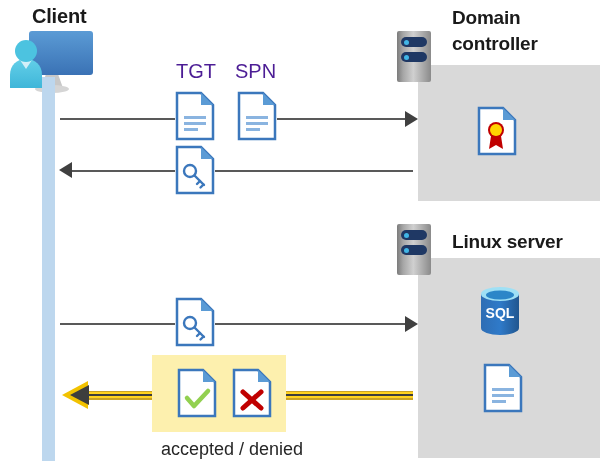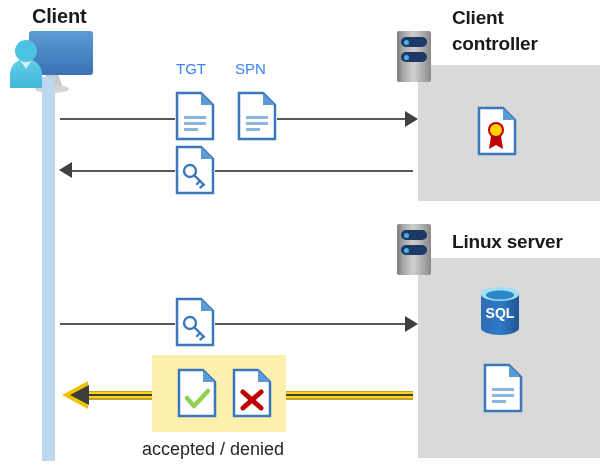--- a/index.html
+++ b/index.html
@@ -42,33 +42,33 @@
   
   #tgt-doc{left:175px;top:88px;}
   #spn-doc{left:237px;top:88px;}
   #ticket-doc{left:175px;top:142px;}
   #req-doc{left:175px;top:294px;}
   #ok-doc{left:177px;top:365px;}
   #no-doc{left:232px;top:365px;}
   #cert-doc{left:477px;top:103px;}
   #keytab-doc{left:483px;top:360px;}
 
-  .doclabel{font-size:15px;color:#3b82f6;}
+  .doclabel{font-size:20px;color:#4c1d95;}
   #tgt-label{left:176px;top:57px;}
   #spn-label{left:235px;top:57px;}
 
   
   #sql-icon{left:473px;top:281px;width:54px;height:54px;}
 
   
   #keytab-label{left:440px;top:418px;font-size:18px;color:#262626;}
 
   
   #accept-deny-box{left:152px;top:352px;width:134px;height:77px;background:#fdf0ae;}
-  #accept-deny-label{left:142px;top:436px;font-size:18px;color:#262626;width:180px;}
+  #accept-deny-label{left:142px;top:436px;font-size:18px;color:#262626;width:180px;text-align:center;}
 
   
   .gline{background:#595959;height:2px;}
   #l1a{left:60px;top:115px;width:115px;}
   #l1b{left:277px;top:115px;width:136px;}
   #l2a{left:72px;top:167px;width:103px;}
   #l2b{left:215px;top:167px;width:198px;}
   #l3a{left:60px;top:320px;width:115px;}
   #l3b{left:215px;top:320px;width:198px;}
 
@@ -117,21 +117,21 @@
     <circle cx="18" cy="22" r="11" fill="#4cc3e0"></circle>
   </svg>
 
   <div class="abs" id="client-lifeline"></div>
 
   <div class="abs panel" id="dc-panel"></div>
   <div class="abs rack" id="dc-rack">
     <div class="bar"></div>
       <div class="bar"></div>
   </div>
-  <div class="abs title" id="dc-title">Client controller</div>
+  <div class="abs title" id="dc-title">Domain controller</div>
 
   <svg class="abs docicon" id="cert-doc" viewBox="0 0 40 50">
     <path d="M2 2 h24 l12 12 v34 h-36 z" fill="#ffffff" stroke="#3b77bc" stroke-width="2.5"></path>
     <path d="M26 2 l12 12 h-12 z" fill="#5b9bd5"></path>
     <circle cx="19" cy="24" r="8" fill="#c00000"></circle>
     <circle cx="19" cy="24" r="6" fill="#ffd400"></circle>
     <path d="M14 30 l-2 13 l7 -4 l7 4 l-2 -13 z" fill="#c00000"></path>
   </svg>
 
   <div class="abs panel" id="linux-panel"></div>

